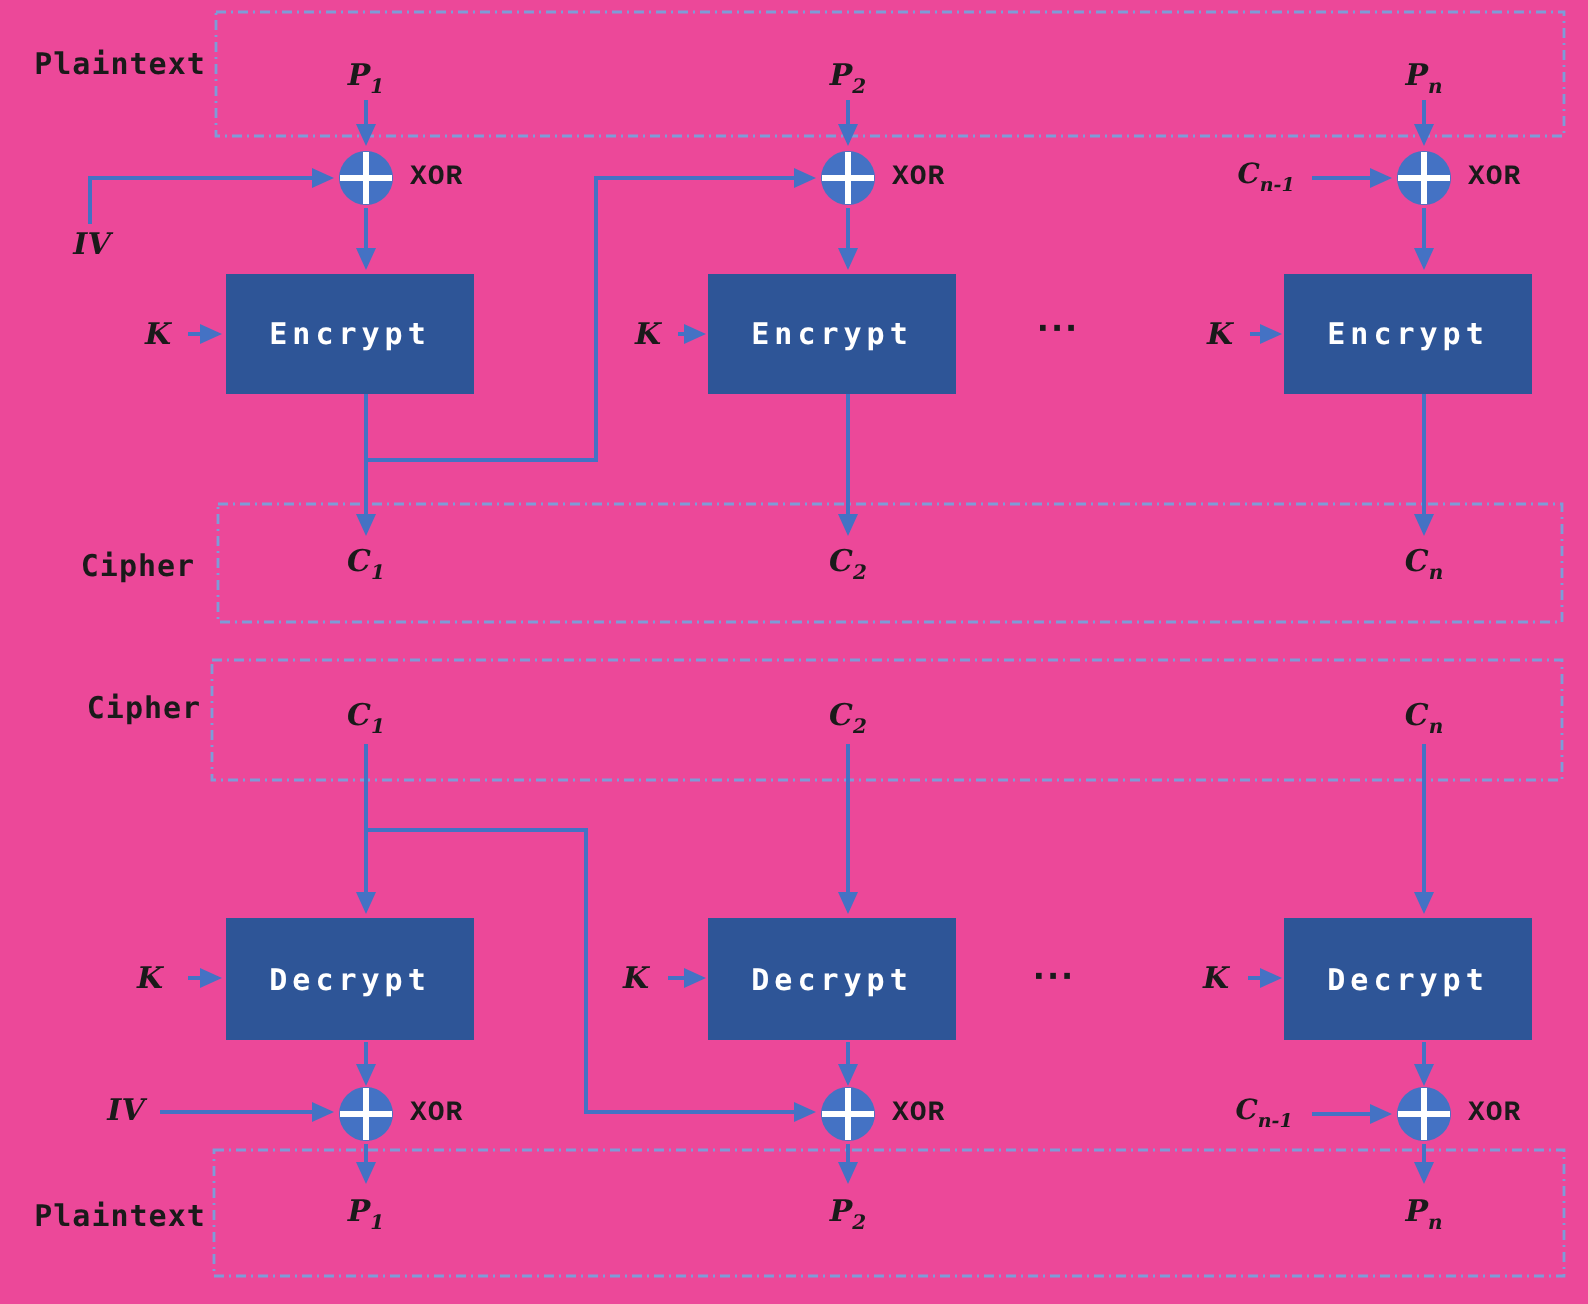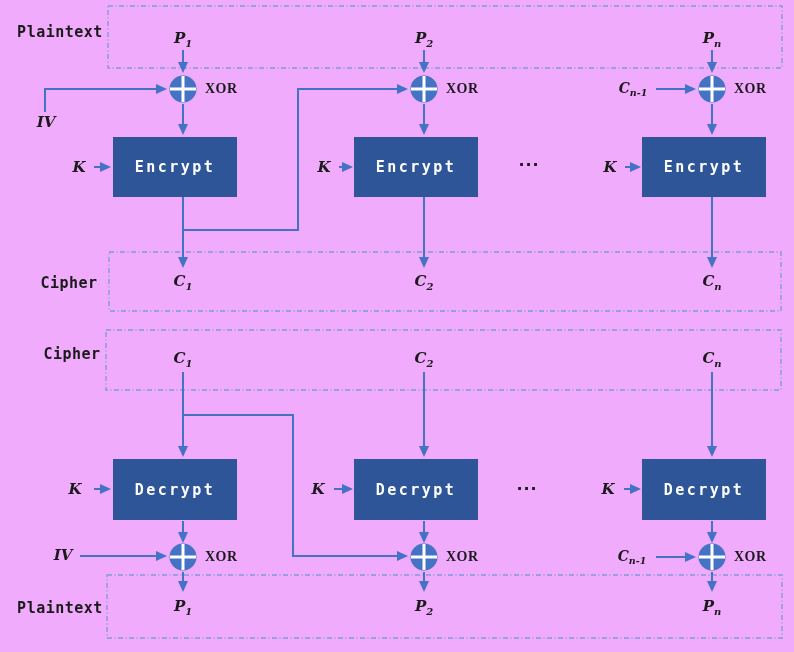--- a/index.html
+++ b/index.html
@@ -4,31 +4,31 @@
 <style>
   :root{
     --line:#4472C4;
     --region-border:#7E9CD8;
     --block-fill:#2E5597;
     --block-text:#FFFFFF;
     --text:#1A1A1A;
   }
   html,body{margin:0;padding:0;background:#ffffff;}
   #stage{
-    position:relative;width:794px;height:652px;background:#f0abfc;overflow:hidden;
+    position:relative;width:794px;height:652px;background:#ec4899;overflow:hidden;
     font-family:"DejaVu Sans Mono","Liberation Mono",monospace;
   }
   svg.canvas{position:absolute;left:0;top:0;}
   .flow{stroke:var(--line);stroke-width:2;fill:none;}
   .region{stroke:var(--region-border);stroke-width:1.4;fill:none;stroke-dasharray:5 2.5 1 2.5;}
   .xorc{fill:var(--line);}
   .cross{stroke:#ffffff;stroke-width:3;fill:none;}
   .lbl{position:absolute;transform:translate(-50%,-50%);white-space:nowrap;color:var(--text);}
   .mono{font-weight:600;font-size:15px;letter-spacing:0.5px;}
-  .xor-lbl{transform:translate(0,-50%);font-family:Liberation Serif, serif;
+  .xor-lbl{transform:translate(0,-50%);font-family:Liberation Mono, monospace;
            font-size:14px;font-weight:600;letter-spacing:0.5px;}
   .var{font-family:"DejaVu Serif","Liberation Serif",serif;font-style:italic;font-weight:600;font-size:15px;}
   .var sub{font-size:10px;font-style:italic;}
   .carry{font-size:14px;}
   .carry sub{font-size:9.5px;}
   .block{
     position:absolute;width:124px;height:60px;background:var(--block-fill);color:var(--block-text);
     display:flex;align-items:center;justify-content:center;
     font-size:15px;font-weight:600;letter-spacing:2.5px;
   }

